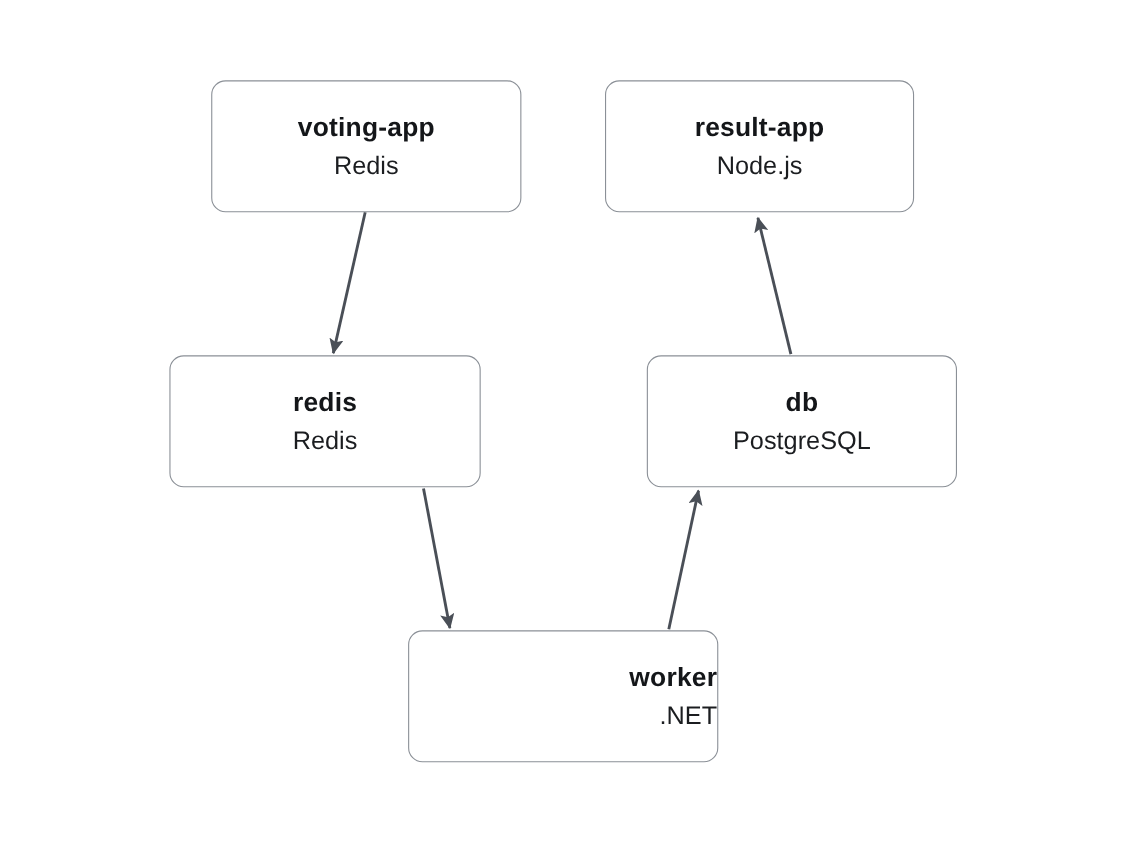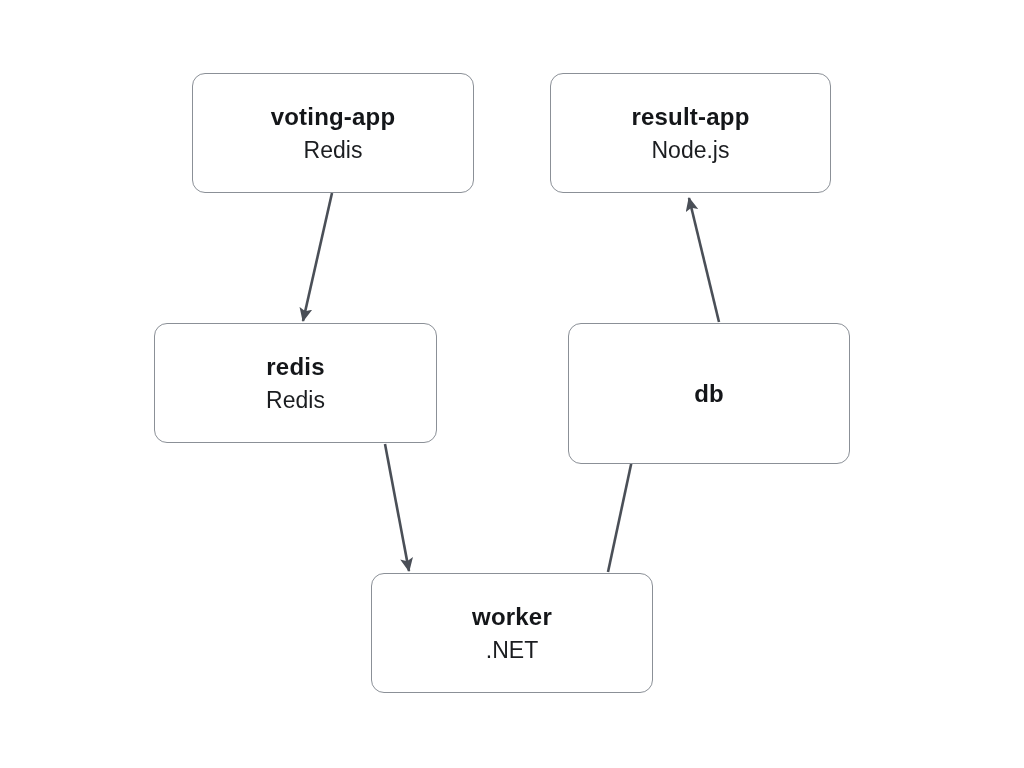--- a/index.html
+++ b/index.html
@@ -24,22 +24,22 @@
     display:flex;flex-direction:column;align-items:center;justify-content:center;
     gap:3px;
     color:var(--text);
     text-align:center;
   }
   .node .title{font-weight:bold;font-size:24px;line-height:31px;letter-spacing:.2px;}
   .node .subtitle{font-weight:normal;font-size:23px;line-height:30px;color:#1b1d20;}
   #node-voting-app{left:192px;top:73px;width:282px;height:120px;}
   #node-result-app{left:550px;top:73px;width:281px;height:120px;}
   #node-redis{left:154px;top:323px;width:283px;height:120px;}
-  #node-db{left:568px;top:323px;width:282px;height:141px;}
-  #node-worker{left:371px;top:573px;width:282px;height:120px;}
+  #node-db{left:588px;top:323px;width:282px;height:120px;}
+  #node-worker{left:371px;top:573px;width:282px;height:120px;align-items:flex-end;}
 </style>
 </head>
 <body>
 
 <div class="canvas">
 
   <svg class="edges" viewBox="0 0 1024 768" xmlns="http://www.w3.org/2000/svg">
     <defs>
       <marker id="arrowhead" markerUnits="userSpaceOnUse" markerWidth="15" markerHeight="13" refX="13" refY="6.5" orient="auto">
         <path class="head" d="M0,0 L14,6.5 L0,13 L3,6.5 z"></path>
@@ -61,20 +61,21 @@
     <div class="subtitle">Redis</div>
   </div>
 
   <div class="node" id="node-result-app">
     <div class="title">result-app</div>
     <div class="subtitle">Node.js</div>
   </div>
 
   <div class="node" id="node-db">
     <div class="title">db</div>
+    <div class="subtitle">PostgreSQL</div>
   </div>
 
   <div class="node" id="node-worker">
     <div class="title">worker</div>
     <div class="subtitle">.NET</div>
   </div>
 
 </div>
 
 </body></html>

